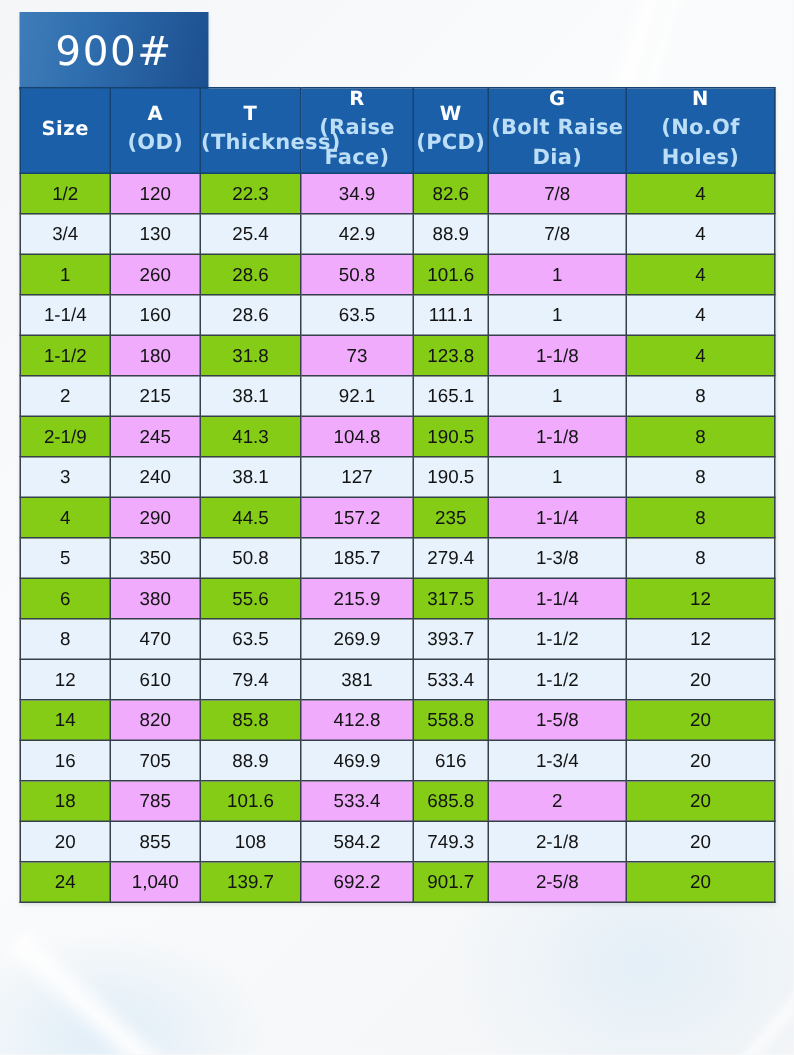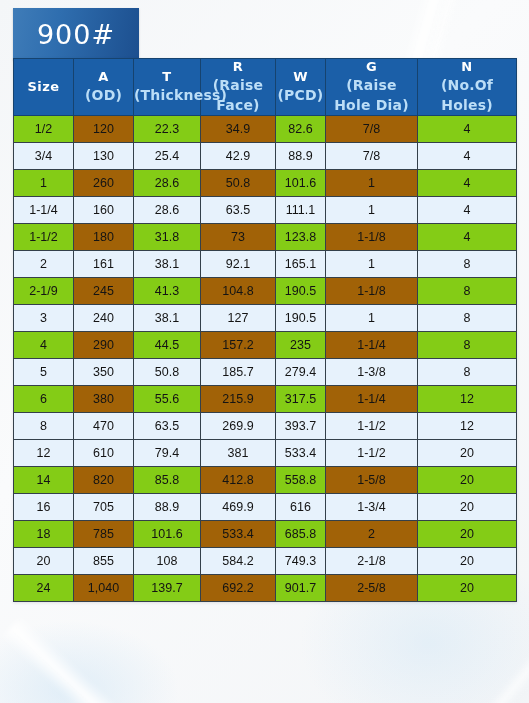--- a/index.html
+++ b/index.html
@@ -119,21 +119,21 @@
   col.c-size { width: 60px; }
   col.c-a    { width: 60px; }
   col.c-t    { width: 67px; }
   col.c-r    { width: 75px; }
   col.c-w    { width: 50px; }
   col.c-g    { width: 92px; }
   col.c-n    { width: 99px; }
 
   
   tbody tr.odd td.band-blue  { background: #84cc16; }
-  tbody tr.odd td.band-plain { background: #a16207; }
+  tbody tr.odd td.band-plain { background: #f0abfc; }
   tbody tr.even td           { background: #e7f2fc; }
 </style>
 </head>
 <body>
 
 <div id="bg-decor">
   <div class="tint-tl"></div>
   <div class="tint-br"></div>
   <div class="streak s1"></div>
   <div class="streak s2"></div>
@@ -172,21 +172,21 @@
         <th>
           <span class="th-main">R</span>
           <span class="th-sub">(Raise Face)</span>
         </th>
         <th>
           <span class="th-main">W</span>
           <span class="th-sub">(PCD)</span>
         </th>
         <th>
           <span class="th-main">G</span>
-          <span class="th-sub">(Raise Hole Dia)</span>
+          <span class="th-sub">(Bolt Raise Dia)</span>
         </th>
         <th>
           <span class="th-main">N</span>
           <span class="th-sub">(No.Of Holes)</span>
         </th>
       </tr>
   </thead>
   <tbody id="table-body">
       <tr class="odd">
         <td class="band-blue">1/2</td>
@@ -228,21 +228,21 @@
         <td class="band-blue">1-1/2</td>
         <td class="band-plain">180</td>
         <td class="band-blue">31.8</td>
         <td class="band-plain">73</td>
         <td class="band-blue">123.8</td>
         <td class="band-plain">1-1/8</td>
         <td class="band-blue">4</td>
       </tr>
       <tr class="even">
         <td class="band-blue">2</td>
-        <td class="band-plain">161</td>
+        <td class="band-plain">215</td>
         <td class="band-blue">38.1</td>
         <td class="band-plain">92.1</td>
         <td class="band-blue">165.1</td>
         <td class="band-plain">1</td>
         <td class="band-blue">8</td>
       </tr>
       <tr class="odd">
         <td class="band-blue">2-1/9</td>
         <td class="band-plain">245</td>
         <td class="band-blue">41.3</td>

